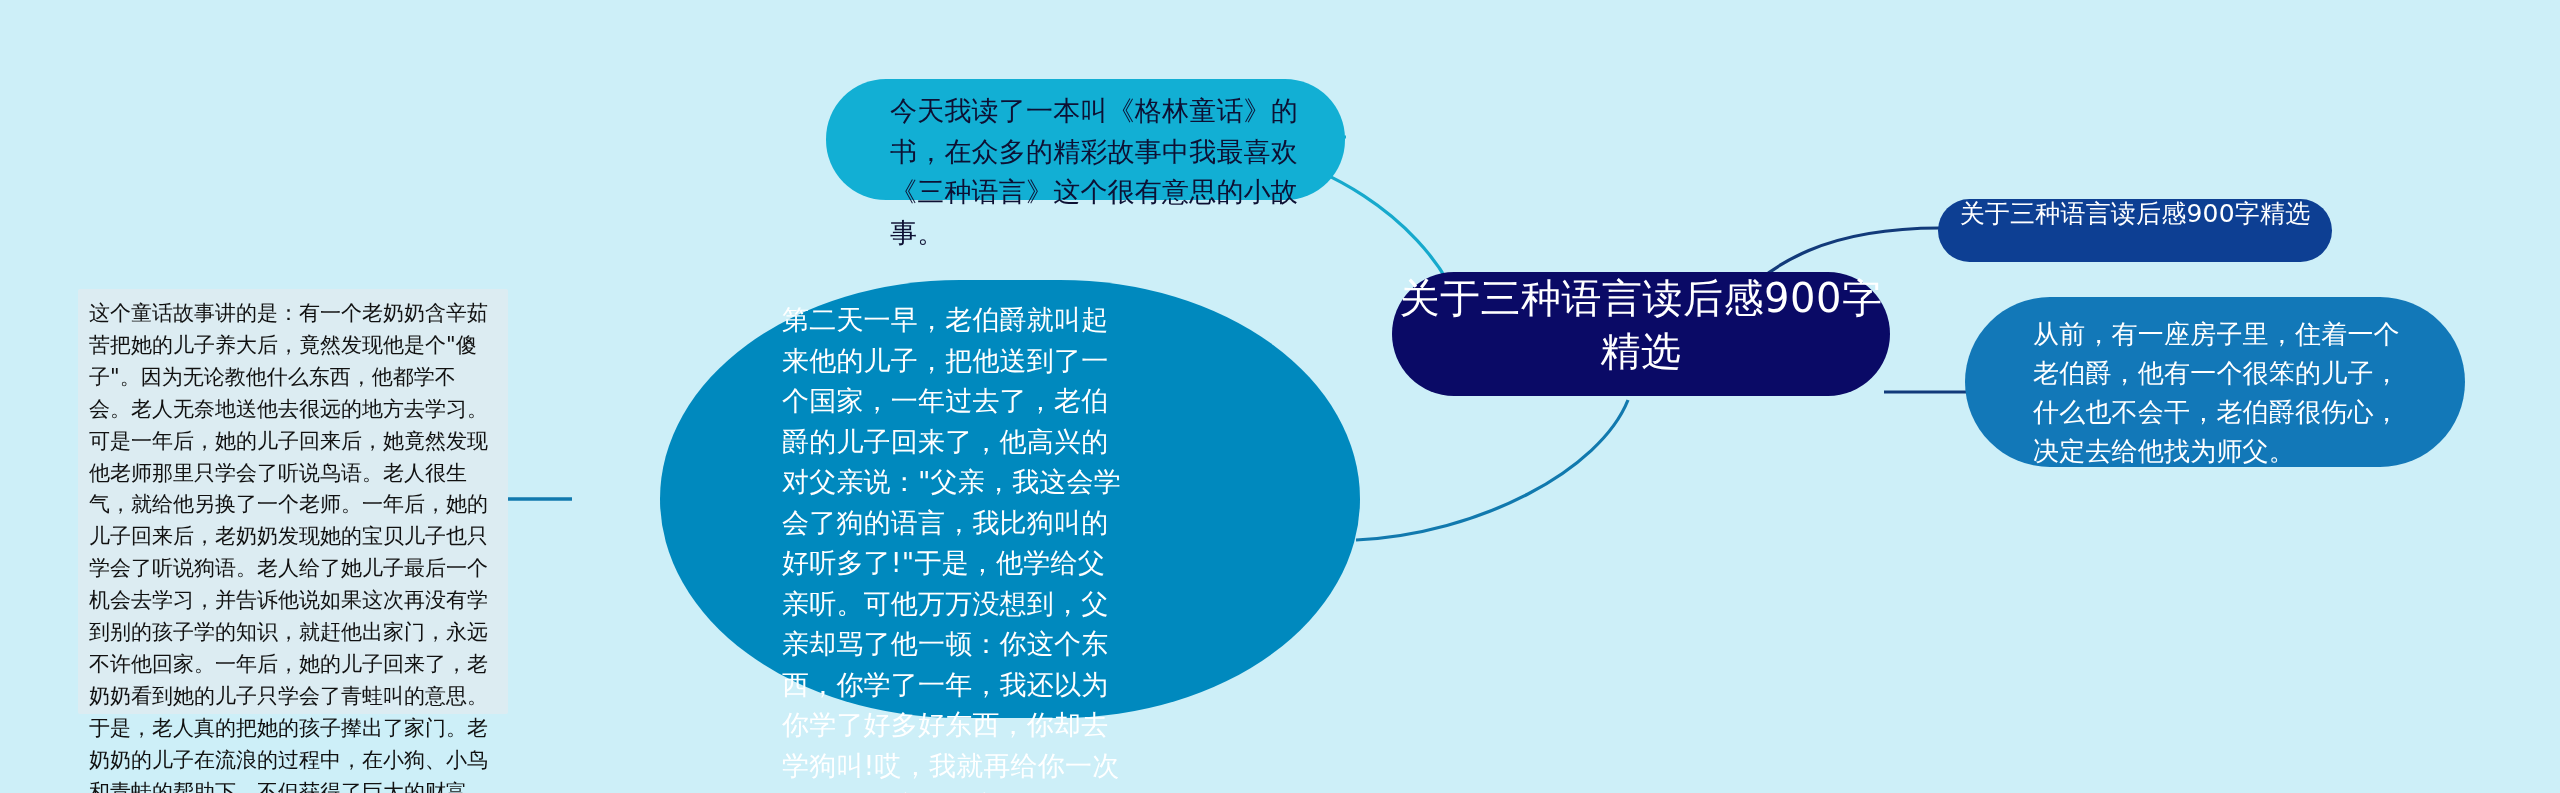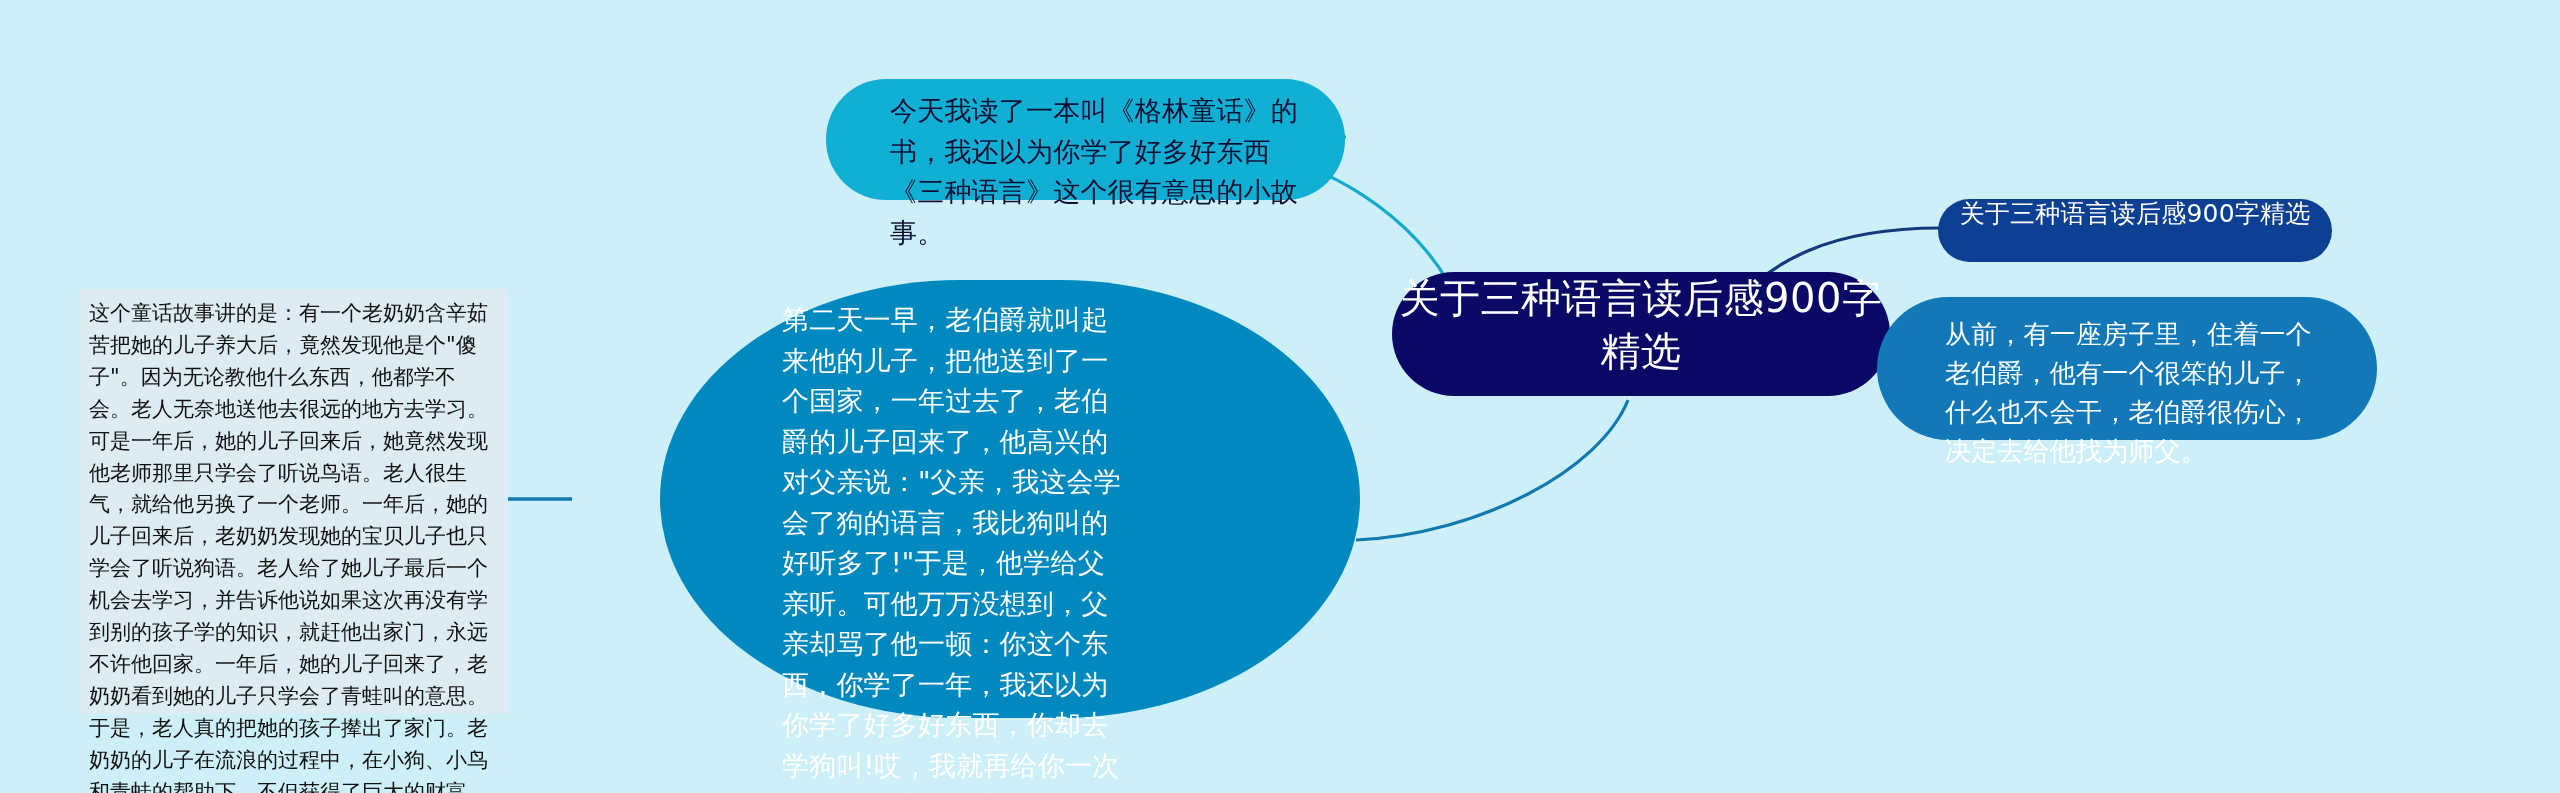--- a/index.html
+++ b/index.html
@@ -108,24 +108,24 @@
   .node-title-right .node-text {
     color: #ffffff;
     font-size: 25px;
     line-height: 1.2;
     text-align: center;
     letter-spacing: .2px;
   }
 
   
   .node-opening {
-    left: 1877px;
+    left: 1965px;
     top: 297px;
     width: 500px;
-    height: 143px;
+    height: 170px;
     background: #1278b8;
     border-radius: 90px;
     align-items: flex-start;
   }
   .node-opening .node-text {
     color: #ffffff;
     font-size: 26px;
     line-height: 1.50;
     text-align: left;
     padding: 18px 48px 0 68px;
@@ -169,21 +169,21 @@
     <path d="M 1884,392 L 1972,392" fill="none" stroke="#123a7a" stroke-width="3.2"></path>
 
     <path d="M 500,499 L 572,499" fill="none" stroke="#1179ae" stroke-width="3.4"></path>
   </svg>
 
   <div class="node node-summary">
     <span class="node-text">这个童话故事讲的是：有一个老奶奶含辛茹苦把她的儿子养大后，竟然发现他是个"傻子"。因为无论教他什么东西，他都学不会。老人无奈地送他去很远的地方去学习。可是一年后，她的儿子回来后，她竟然发现他老师那里只学会了听说鸟语。老人很生气，就给他另换了一个老师。一年后，她的儿子回来后，老奶奶发现她的宝贝儿子也只学会了听说狗语。老人给了她儿子最后一个机会去学习，并告诉他说如果这次再没有学到别的孩子学的知识，就赶他出家门，永远不许他回家。一年后，她的儿子回来了，老奶奶看到她的儿子只学会了青蛙叫的意思。于是，老人真的把她的孩子撵出了家门。老奶奶的儿子在流浪的过程中，在小狗、小鸟和青蛙的帮助下，不但获得了巨大的财富，还成了受人尊重的教皇。</span>
   </div>
 
   <div class="node node-top">
-    <span class="node-text">今天我读了一本叫《格林童话》的书，我还以为你学了好多好东西《三种语言》这个很有意思的小故事。</span>
+    <span class="node-text">今天我读了一本叫《格林童话》的书，在众多的精彩故事中我最喜欢《三种语言》这个很有意思的小故事。</span>
   </div>
 
   <div class="node node-story">
     <span class="node-text">第二天一早，老伯爵就叫起来他的儿子，把他送到了一个国家，一年过去了，老伯爵的儿子回来了，他高兴的对父亲说："父亲，我这会学会了狗的语言，我比狗叫的好听多了!"于是，他学给父亲听。可他万万没想到，父亲却骂了他一顿：你这个东西，你学了一年，我还以为你学了好多好东西，你却去学狗叫!哎，我就再给你一次机会，你这次一定好学好!"儿子点点头，好像是明白了。</span>
   </div>
 
   <div class="node node-root">
     <span class="node-text">关于三种语言读后感900字精选</span>
   </div>
 

